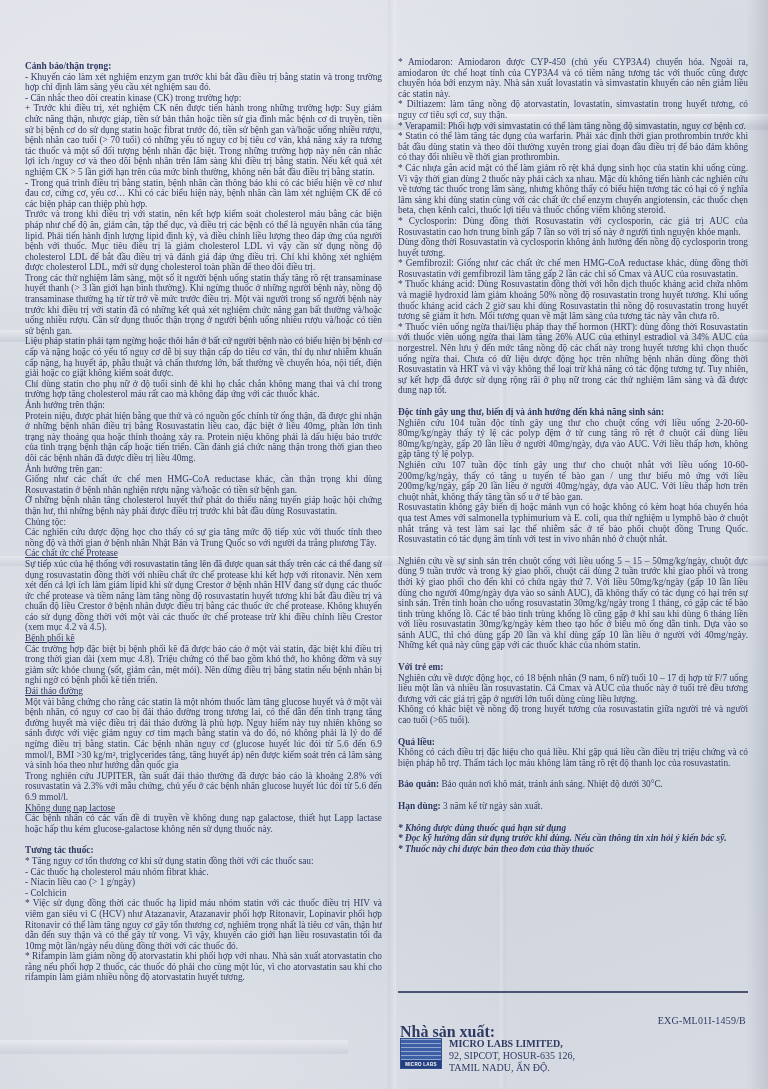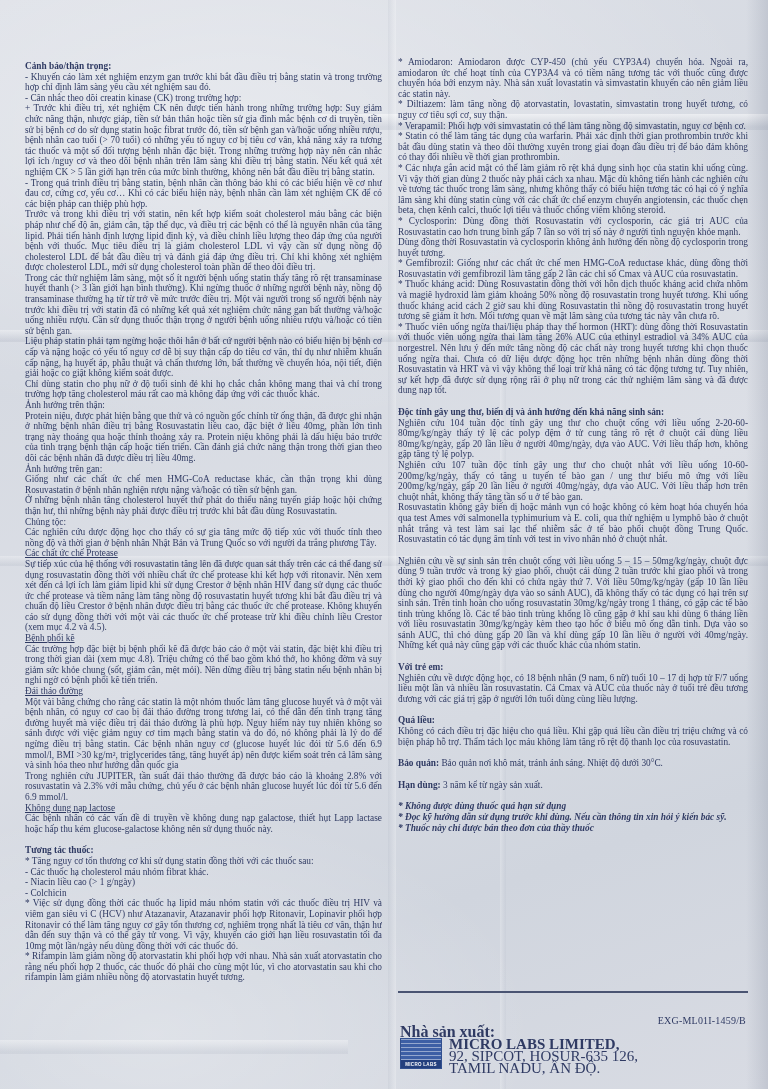--- a/index.html
+++ b/index.html
@@ -58,21 +58,21 @@
   .logo{
     width:40px;height:29px;background:var(--logo,#3d5fa5);
     background-image:repeating-linear-gradient(0deg,rgba(255,255,255,.45) 0 1px,rgba(255,255,255,0) 1px 4px);
     position:relative;flex:0 0 auto;border:1px solid #32508f;
   }
   .logo .band{
     position:absolute;left:0;right:0;bottom:0;height:8px;background:#24407e;
     color:#fff;font-family:"Liberation Sans",sans-serif;font-size:4.5px;font-weight:bold;
     display:flex;align-items:center;justify-content:center;letter-spacing:.3px;
   }
-  .mfr-text{font-size:15px;line-height:12.2px;text-align:left;}
+  .mfr-text{font-size:10px;line-height:12.2px;text-align:left;}
   .mfr-text .name{font-weight:bold;}
 </style>
 </head>
 <body>
 
 <div class="paper">
   <div class="crease h1"></div>
   <div class="crease h2"></div>
   <div class="crease h3"></div>
   <div class="crease h4"></div>
@@ -125,20 +125,21 @@
       <p class="blk p">* Gemfibrozil: Giống như các chất ức chế men HMG-CoA reductase khác, dùng đồng thời Rosuvastatin với gemfibrozil làm tăng gấp 2 lần các chỉ số Cmax và AUC của rosuvastatin.</p>
       <p class="blk p">* Thuốc kháng acid: Dùng Rosuvastatin đồng thời với hỗn dịch thuốc kháng acid chứa nhôm và magiê hydroxid làm giảm khoảng 50% nồng độ rosuvastatin trong huyết tương. Khi uống thuốc kháng acid cách 2 giờ sau khi dùng Rosuvastatin thì nồng độ rosuvastatin trong huyết tương sẽ giảm ít hơn. Mối tương quan về mặt lâm sàng của tương tác này vẫn chưa rõ.</p>
       <p class="blk p">* Thuốc viên uống ngừa thai/liệu pháp thay thế hormon (HRT): dùng đồng thời Rosuvastatin với thuốc viên uống ngừa thai làm tăng 26% AUC của ethinyl estradiol và 34% AUC của norgestrel. Nên lưu ý đến mức tăng nồng độ các chất này trong huyết tương khi chọn thuốc uống ngừa thai. Chưa có dữ liệu dược động học trên những bệnh nhân dùng đồng thời Rosuvastatin và HRT và vì vậy không thể loại trừ khả năng có tác động tương tự. Tuy nhiên, sự kết hợp đã được sử dụng rộng rãi ở phụ nữ trong các thử nghiệm lâm sàng và đã được dung nạp tốt.</p>
       <p class="blk h gap">Độc tính gây ung thư, biến dị và ảnh hưởng đến khả năng sinh sản:</p>
       <p class="blk p">Nghiên cứu 104 tuần độc tính gây ung thư cho chuột cống với liều uống 2-20-60-80mg/kg/ngày thấy tỷ lệ các polyp đệm ở tử cung tăng rõ rệt ở chuột cái dùng liều 80mg/kg/ngày, gấp 20 lần liều ở người 40mg/ngày, dựa vào AUC. Với liều thấp hơn, không gặp tăng tỷ lệ polyp.</p>
       <p class="blk p">Nghiên cứu 107 tuần độc tính gây ung thư cho chuột nhắt với liều uống 10-60-200mg/kg/ngày, thấy có tăng u tuyến tế bào gan / ung thư biểu mô ứng với liều 200mg/kg/ngày, gấp 20 lần liều ở người 40mg/ngày, dựa vào AUC. Với liều thấp hơn trên chuột nhắt, không thấy tăng tần số u ở tế bào gan.</p>
       <p class="blk p">Rosuvastatin không gây biến dị hoặc mảnh vụn có hoặc không có kèm hoạt hóa chuyển hóa qua test Ames với salmonella typhimurium và E. coli, qua thử nghiệm u lymphô bào ở chuột nhắt trắng và test làm sai lạc thể nhiễm sắc ở tế bào phổi chuột đồng Trung Quốc. Rosuvastatin có tác dụng âm tính với test in vivo nhân nhỏ ở chuột nhắt.</p>
       <p class="blk p gap">Nghiên cứu về sự sinh sản trên chuột cống với liều uống 5 – 15 – 50mg/kg/ngày, chuột đực dùng 9 tuần trước và trong kỳ giao phối, chuột cái dùng 2 tuần trước khi giao phối và trong thời kỳ giao phối cho đến khi có chửa ngày thứ 7. Với liều 50mg/kg/ngày (gấp 10 lần liều dùng cho người 40mg/ngày dựa vào so sánh AUC), đã không thấy có tác dụng có hại trên sự sinh sản. Trên tinh hoàn cho uống rosuvastatin 30mg/kg/ngày trong 1 tháng, có gặp các tế bào tinh trùng khổng lồ. Các tế bào tinh trùng khổng lồ cũng gặp ở khỉ sau khi dùng 6 tháng liền với liều rosuvastatin 30mg/kg/ngày kèm theo tạo hốc ở biểu mô ống dẫn tinh. Dựa vào so sánh AUC, thì chó dùng gấp 20 lần và khỉ dùng gấp 10 lần liều ở người với 40mg/ngày. Những kết quả này cũng gặp với các thuốc khác của nhóm statin.</p>
       <p class="blk h gap">Với trẻ em:</p>
       <p class="blk p">Nghiên cứu về dược động học, có 18 bệnh nhân (9 nam, 6 nữ) tuổi 10 – 17 dị hợp tử F/7 uống liều một lần và nhiều lần rosuvastatin. Cả Cmax và AUC của thuốc này ở tuổi trẻ đều tương đương với các giá trị gặp ở người lớn tuổi dùng cùng liều lượng.</p>
+      <p class="blk p">Không có khác biệt về nồng độ trong huyết tương của rosuvastatin giữa người trẻ và người cao tuổi (&gt;65 tuổi).</p>
       <p class="blk h gap">Quá liều:</p>
       <p class="blk p">Không có cách điều trị đặc hiệu cho quá liều. Khi gặp quá liều cần điều trị triệu chứng và có biện pháp hỗ trợ. Thẩm tách lọc máu không làm tăng rõ rệt độ thanh lọc của rosuvastatin.</p>
       <p class="blk kv gap"><strong>Bảo quản:</strong> Bảo quản nơi khô mát, tránh ánh sáng. Nhiệt độ dưới 30°C.</p>
       <p class="blk kv gap"><strong>Hạn dùng:</strong> 3 năm kể từ ngày sản xuất.</p>
       <p class="blk i gap">* Không được dùng thuốc quá hạn sử dụng</p>
       <p class="blk i">* Đọc kỹ hướng dẫn sử dụng trước khi dùng. Nếu cần thông tin xin hỏi ý kiến bác sỹ.</p>
       <p class="blk i">* Thuốc này chỉ được bán theo đơn của thầy thuốc</p>
     </div>
 
   <div class="footer">

